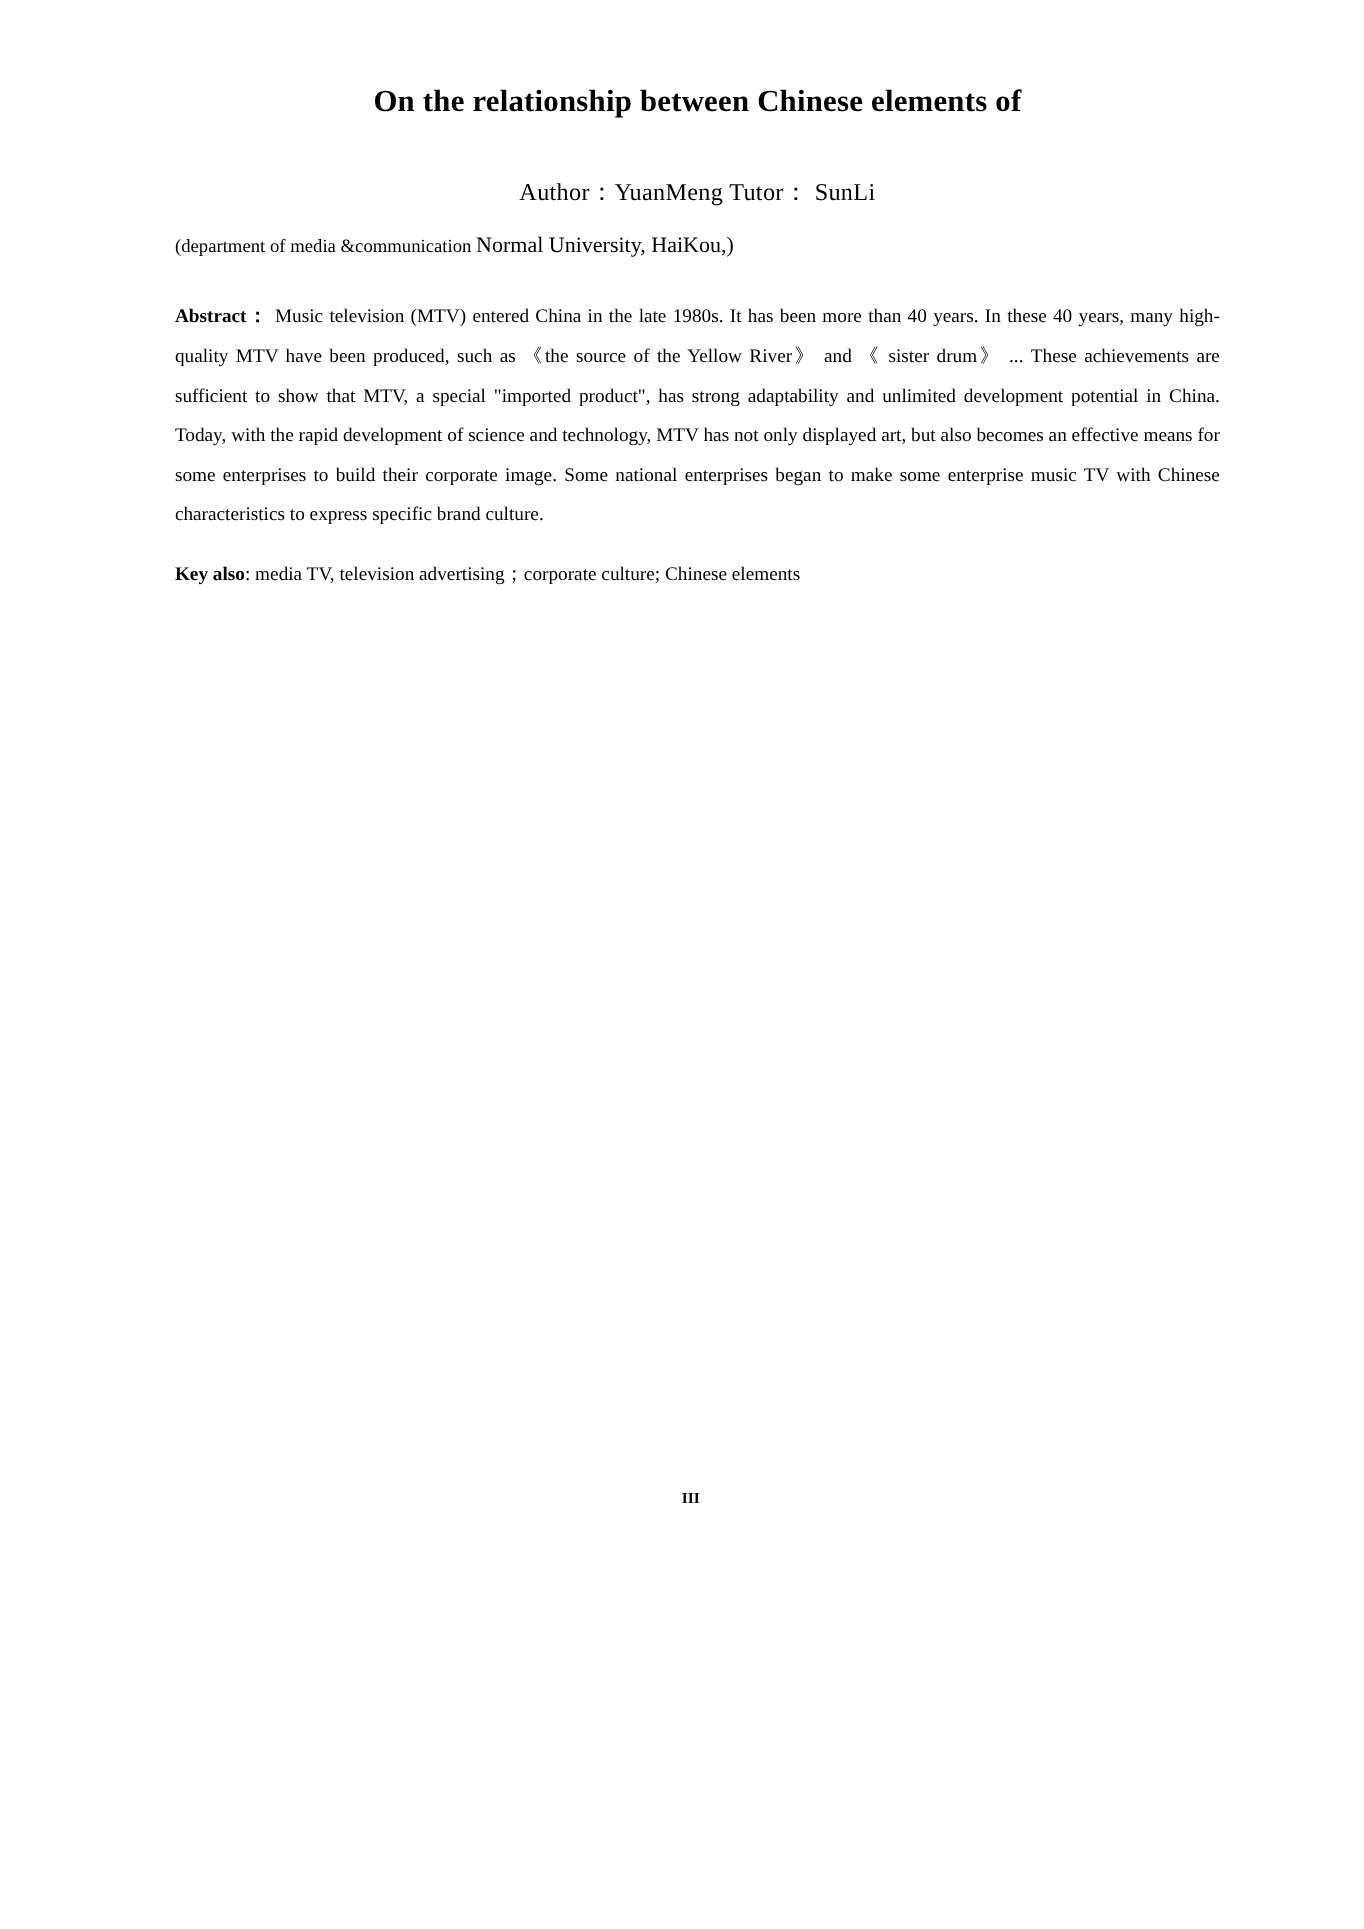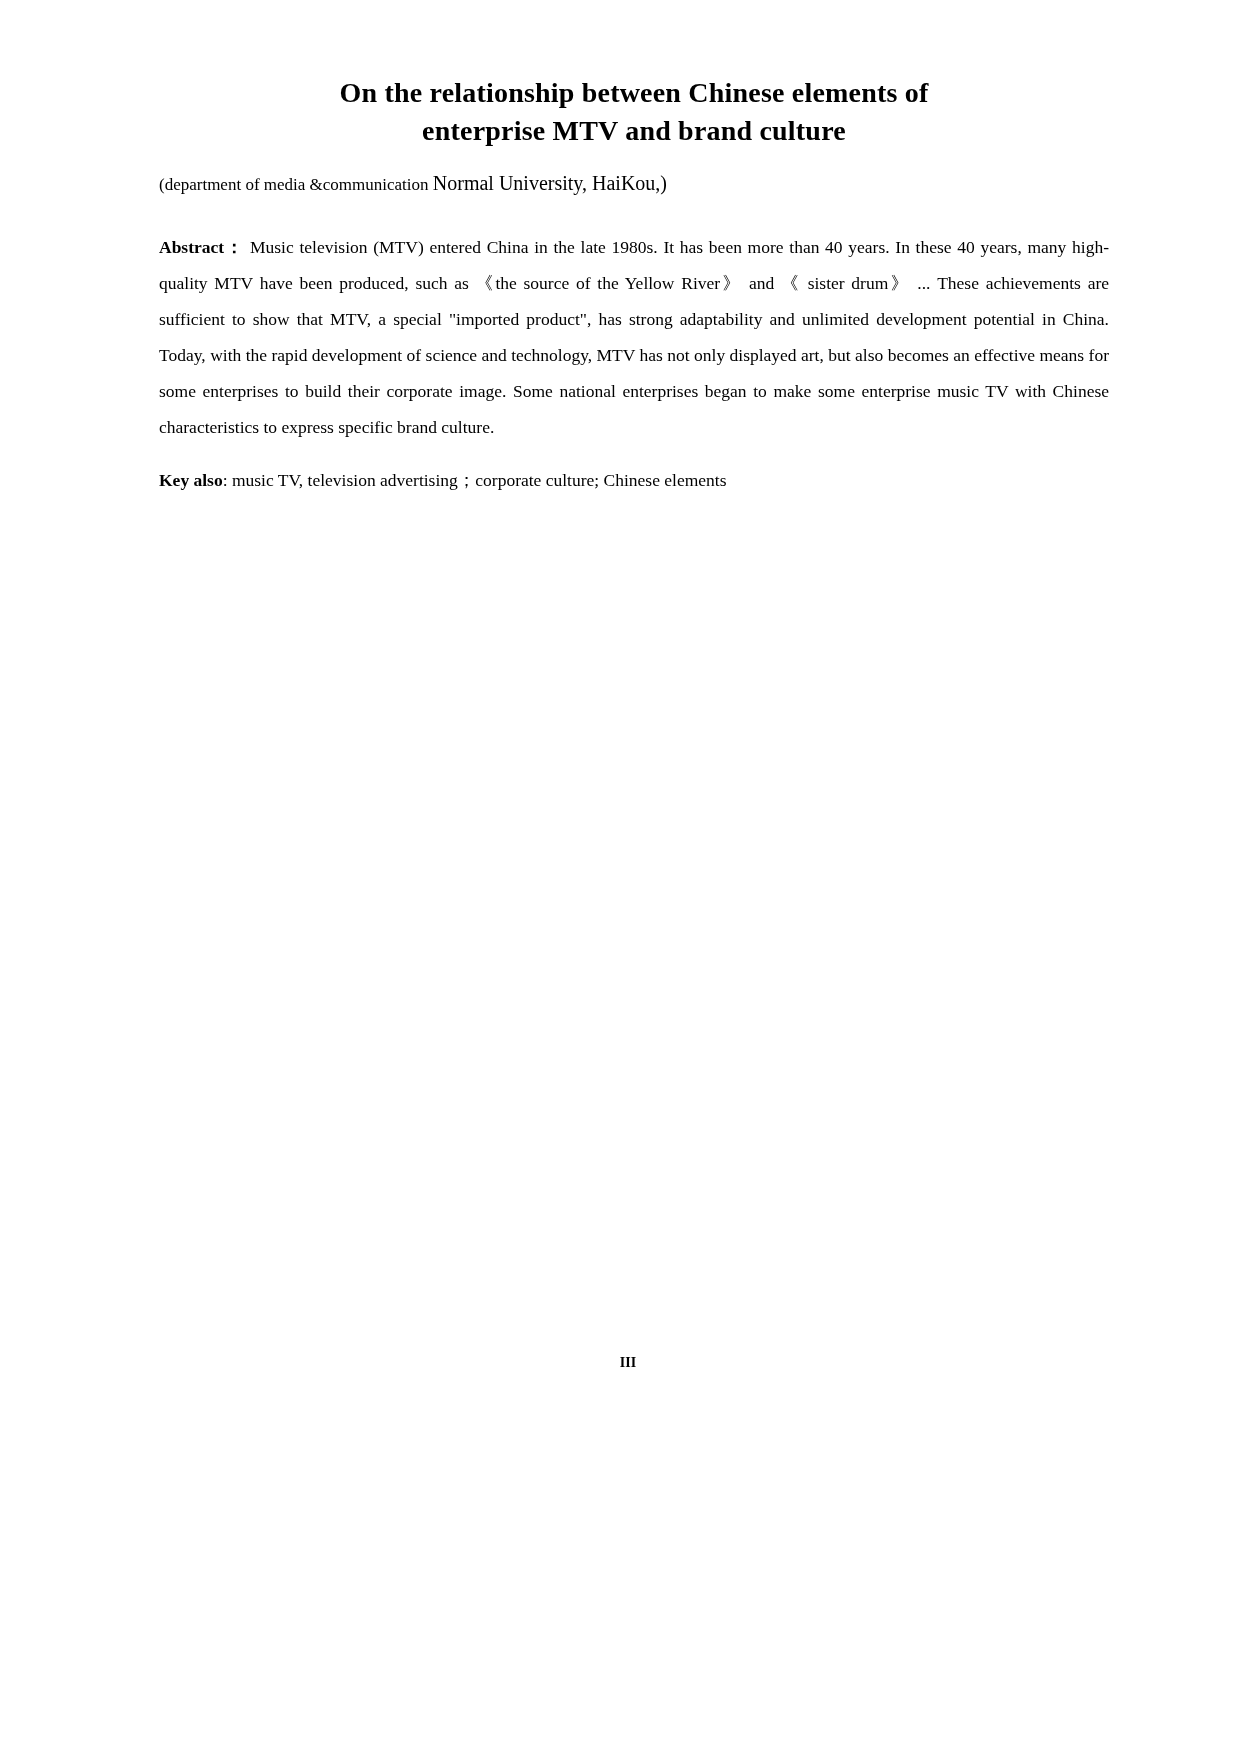--- a/index.html
+++ b/index.html
@@ -89,32 +89,32 @@
   }
 </style>
 </head>
 <body>
 
 <div class="page">
   <div class="content">
 
     <h1 class="title">
       <span class="title-line">On the relationship between Chinese elements of</span>
-      <span class="title-line">enterprise MTV and brand culture</span>
     </h1>
 
+    <div class="byline">Author：YuanMeng Tutor： SunLi</div>
 
     <div class="affiliation">
       <span class="small">(</span><span class="small">department of media &amp;communication </span><span class="big">Normal University, HaiKou,)</span>
     </div>
 
     <p class="abstract">
       <b>Abstract：</b><span> Music television (MTV) entered China in the late 1980s. It has been more than 40 years. In these 40 years, many high-quality MTV have been produced, such as 《the source of the Yellow River》 and 《 sister drum》 ... These achievements are sufficient to show that MTV, a special "imported product", has strong adaptability and unlimited development potential in China. Today, with the rapid development of science and technology, MTV has not only displayed art, but also becomes an effective means for some enterprises to build their corporate image. Some national enterprises began to make some enterprise music TV with Chinese characteristics to express specific brand culture.</span>
     </p>
 
     <p class="keywords">
-      <b>Key also</b><span>: music TV, television advertising；corporate culture; Chinese elements</span>
+      <b>Key also</b><span>: media TV, television advertising；corporate culture; Chinese elements</span>
     </p>
 
   </div>
 
   <div class="page-number">III</div>
 </div>
 
 </body></html>

